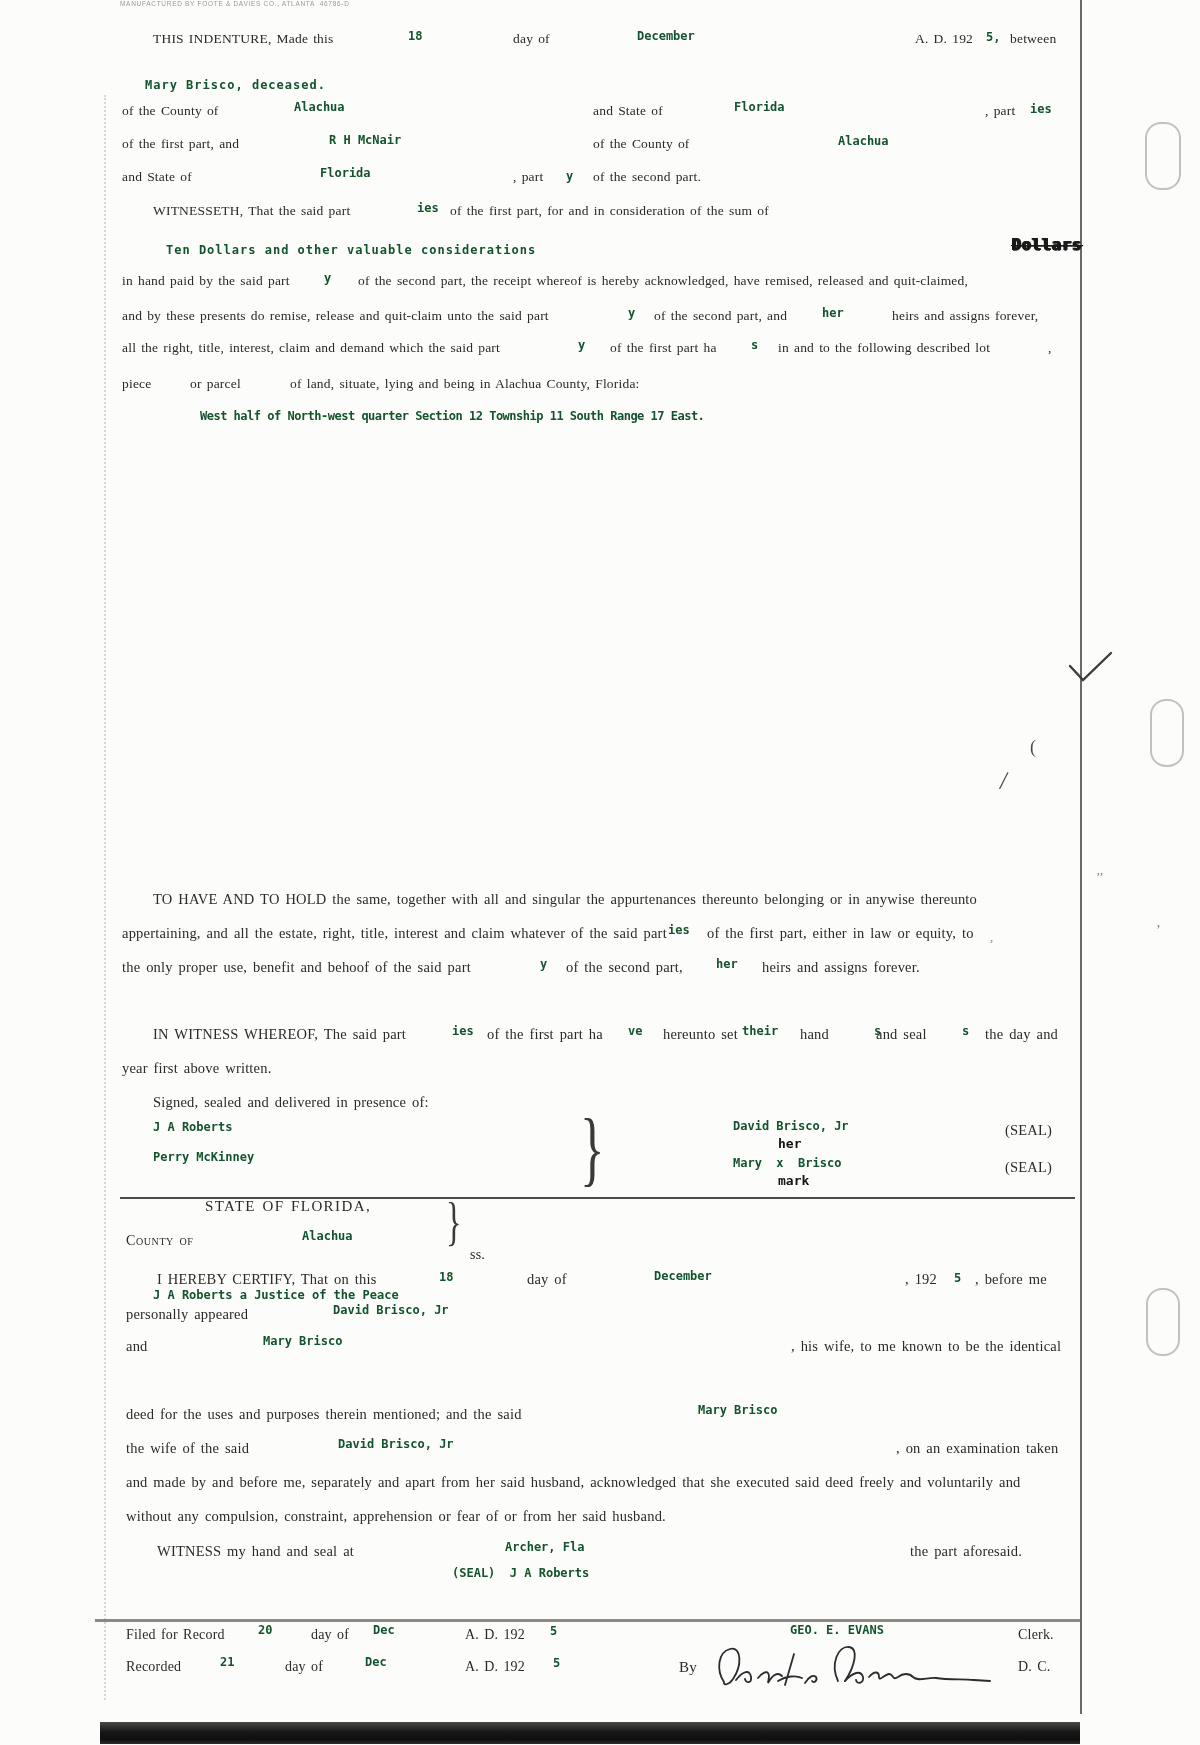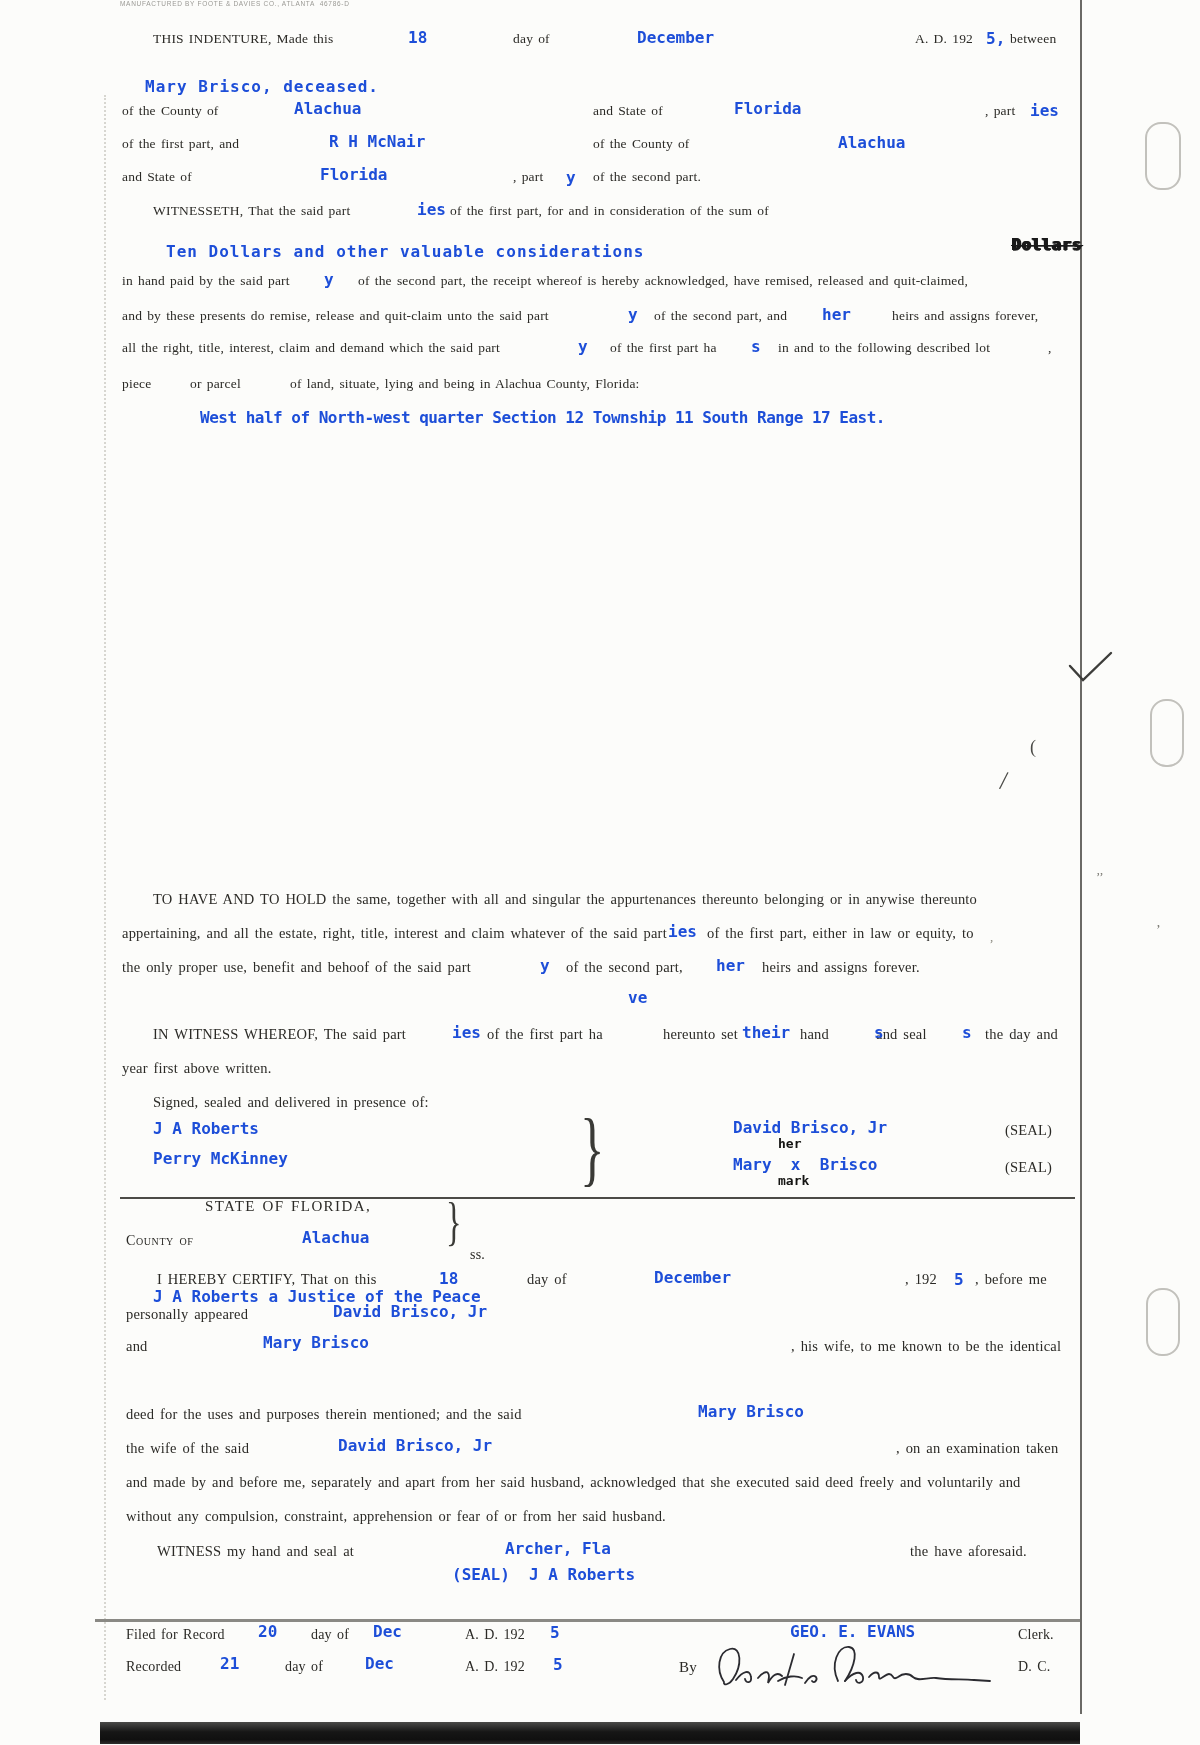--- a/index.html
+++ b/index.html
@@ -5,21 +5,21 @@
   html,body{margin:0;padding:0;background:#e8e8e4;}
   .page{position:relative;width:1200px;height:1745px;background:#fcfcfa;overflow:hidden;
         font-family:"Liberation Serif",serif;}
   .t{position:absolute;white-space:pre;line-height:1;}
   
   .pr{font-family:"Liberation Serif",serif;font-size:13.5px;color:#2b2a26;letter-spacing:.2px;word-spacing:1.5px;}
   .pr-lg{font-family:"Liberation Serif",serif;font-size:14.5px;color:#2b2a26;letter-spacing:.2px;word-spacing:2px;}
   .caps-sp{letter-spacing:1.4px;}
   .sc{font-variant:small-caps;letter-spacing:.6px;}
   
-  .tw{font-family:"DejaVu Sans Mono","Liberation Mono",monospace;font-weight:700;font-size:16px;color:#1d4ed8;}
+  .tw{font-family:"DejaVu Sans Mono","Liberation Mono",monospace;font-weight:700;font-size:12px;color:#14532d;}
   .tw-ls{letter-spacing:1px;}
   .tw-tight{letter-spacing:-.5px;}
   .tw-sm{font-family:"DejaVu Sans Mono","Liberation Mono",monospace;font-weight:700;font-size:13px;color:#141412;}
   .smudge{font-family:"DejaVu Sans Mono","Liberation Mono",monospace;font-weight:700;font-size:15px;color:#1a1a1a;
           text-decoration:line-through;text-shadow:1px 0 0 #1a1a1a,-1px 0 0 #1a1a1a,0 1px 0 rgba(20,20,20,.7);letter-spacing:1px;}
   .brace{font-family:"Liberation Serif",serif;font-weight:400;color:#3a3a36;transform:scaleX(.62);transform-origin:left top;}
   .rule{position:absolute;background:#4c4b47;}
   .vrule{position:absolute;background:#6b6a66;width:2px;}
   .clip{position:absolute;border:2px solid #c2c1bc;border-radius:16px;background:transparent;}
   .dotted-margin{position:absolute;border-left:2px dotted #d7d6d0;width:0;}
@@ -104,21 +104,21 @@
   <span class="t pr-lg" style="left:707px;top:926px">of the first part, either in law or equity, to</span>
   <span class="t pr-lg" style="left:122px;top:960px">the only proper use, benefit and behoof of the said part</span>
   <span class="t tw" style="left:540px;top:958px">y</span>
   <span class="t pr-lg" style="left:566px;top:960px">of the second part,</span>
   <span class="t tw" style="left:716px;top:958px">her</span>
   <span class="t pr-lg" style="left:762px;top:960px">heirs and assigns forever.</span>
 
   <span class="t pr-lg" style="left:153px;top:1027px">IN WITNESS WHEREOF, The said part</span>
   <span class="t tw" style="left:452px;top:1025px">ies</span>
   <span class="t pr-lg" style="left:487px;top:1027px">of the first part ha</span>
-  <span class="t tw" style="left:628px;top:990px">ve</span>
+  <span class="t tw" style="left:628px;top:1025px">ve</span>
   <span class="t pr-lg" style="left:663px;top:1027px">hereunto set</span>
   <span class="t tw" style="left:742px;top:1025px">their</span>
   <span class="t pr-lg" style="left:800px;top:1027px">hand</span>
   <span class="t pr-lg" style="left:876px;top:1027px">and seal</span>
   <span class="t tw" style="left:874px;top:1025px">s</span>
   <span class="t tw" style="left:962px;top:1025px">s</span>
   <span class="t pr-lg" style="left:985px;top:1027px">the day and</span>
   <span class="t pr-lg" style="left:122px;top:1061px">year first above written.</span>
   <span class="t pr-lg" style="left:153px;top:1095px">Signed, sealed and delivered in presence of:</span>
 
@@ -159,21 +159,21 @@
   <span class="t pr-lg" style="left:126px;top:1407px">deed for the uses and purposes therein mentioned; and the said</span>
   <span class="t tw" style="left:698px;top:1404px">Mary Brisco</span>
   <span class="t pr-lg" style="left:126px;top:1441px">the wife of the said</span>
   <span class="t tw" style="left:338px;top:1438px">David Brisco, Jr</span>
   <span class="t pr-lg" style="left:896px;top:1441px">, on an examination taken</span>
   <span class="t pr-lg" style="left:126px;top:1475px">and made by and before me, separately and apart from her said husband, acknowledged that she executed said deed freely and voluntarily and</span>
   <span class="t pr-lg" style="left:126px;top:1509px">without any compulsion, constraint, apprehension or fear of or from her said husband.</span>
 
   <span class="t pr-lg" style="left:157px;top:1544px">WITNESS my hand and seal at</span>
   <span class="t tw" style="left:505px;top:1541px">Archer, Fla</span>
-  <span class="t pr-lg" style="left:910px;top:1544px">the have aforesaid.</span>
+  <span class="t pr-lg" style="left:910px;top:1544px">the part aforesaid.</span>
   <span class="t tw" style="left:452px;top:1567px">(SEAL)  J A Roberts</span>
 
   <div class="rule" style="left:95px;top:1619px;width:985px;height:2.5px;background:#8a8984"></div>
 
   <span class="t pr" style="left:126px;top:1628px;font-size:14px">Filed for Record</span>
   <span class="t tw" style="left:258px;top:1624px">20</span>
   <span class="t pr" style="left:311px;top:1628px;font-size:14px">day of</span>
   <span class="t tw" style="left:373px;top:1624px">Dec</span>
   <span class="t pr" style="left:465px;top:1628px;font-size:14px">A. D. 192</span>
   <span class="t tw" style="left:550px;top:1625px">5</span>

